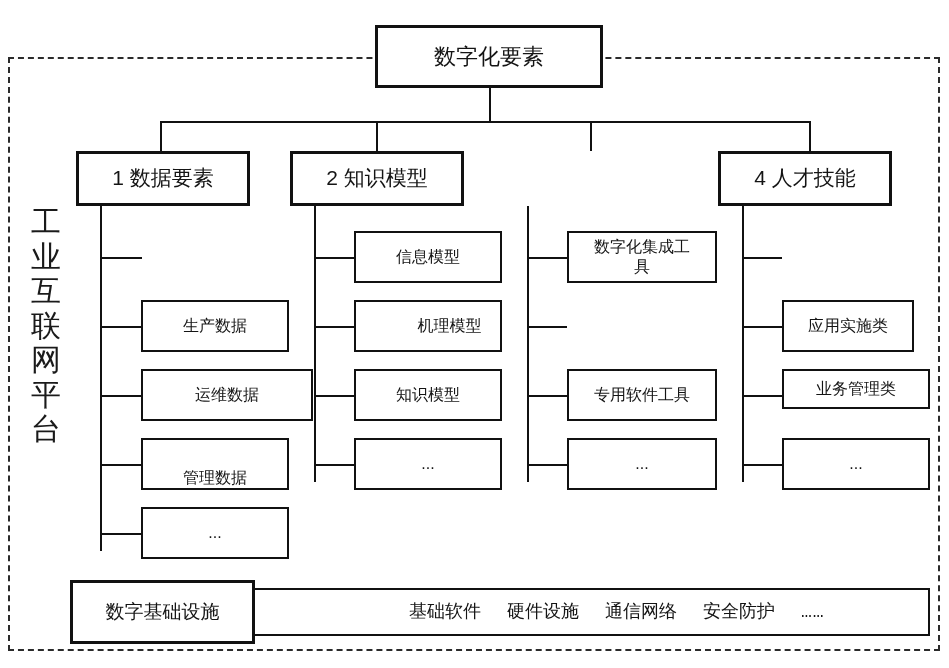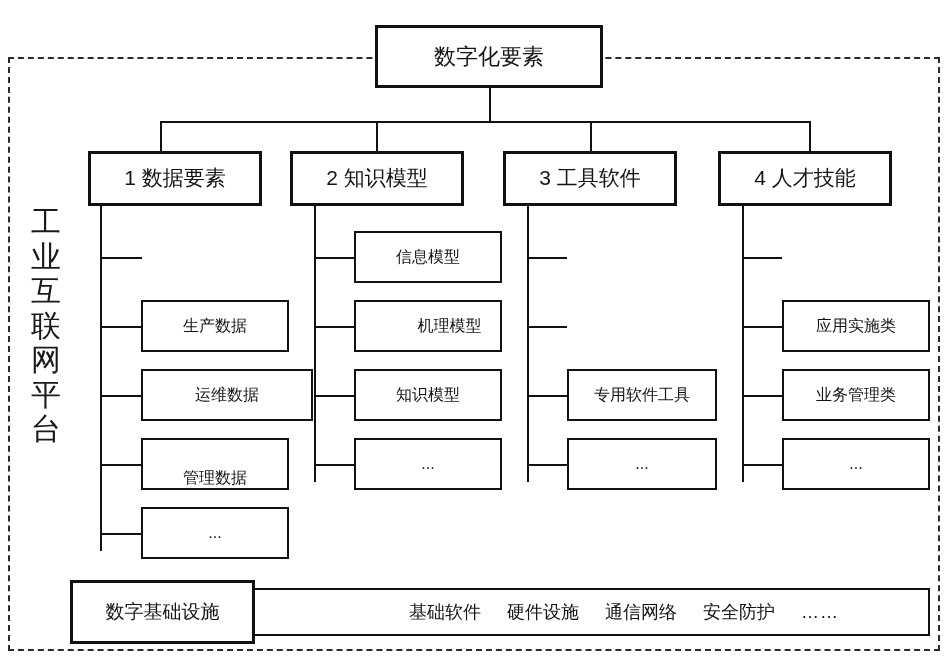--- a/index.html
+++ b/index.html
@@ -81,20 +81,21 @@
   .box.infra-label {
     font-size: 19px;
     border-width: 3px;
     z-index: 5;
   }
   .box.infra-bar {
     font-size: 18px;
     border-width: 2px;
     justify-content: flex-start;
     z-index: 4;
+    font-family: Liberation Mono, monospace;
   }
   .infra-items {
     display: flex;
     gap: 26px;
     margin-left: 164px;
     white-space: nowrap;
   }
   .infra-items .dots { letter-spacing: 1px; }
 
   
@@ -152,29 +153,26 @@
   <div class="line v" style="left:742px; top:206px; height:276px;"></div>
   <div class="line h" style="left:742px; top:257px; width:40px;"></div>
   <div class="line h" style="left:742px; top:326px; width:40px;"></div>
   <div class="line h" style="left:742px; top:395px; width:40px;"></div>
   <div class="line h" style="left:742px; top:464px; width:40px;"></div>
 
   <div class="box root" style="left:375px; top:25px; width:228px; height:63px;">
     <span>数字化要素</span>
   </div>
 
-  <div class="box cat" style="left:76px; top:151px; width:174px; height:55px;margin-left:12px;">
+  <div class="box cat" style="left:76px; top:151px; width:174px; height:55px;">
     <span>1 数据要素</span>
   </div>
   <div class="box cat" style="left:290px; top:151px; width:174px; height:55px;">
     <span>2 知识模型</span>
   </div>
-  <div class="box cat" style="left:503px; top:151px; width:174px; height:55px;">
-    <span>3 工具软件</span>
-  </div>
   <div class="box cat" style="left:718px; top:151px; width:174px; height:55px;">
     <span>4 人才技能</span>
   </div>
 
   <div class="box leaf" style="left:141px; top:300px; width:148px; height:52px;">
     <span>生产数据</span>
   </div>
   <div class="box leaf" style="left:141px; top:369px; width:172px; height:52px;">
     <span>运维数据</span>
   </div>
@@ -191,31 +189,34 @@
   <div class="box leaf" style="left:354px; top:300px; width:148px; height:52px;padding-left:43px;">
     <span>机理模型</span>
   </div>
   <div class="box leaf" style="left:354px; top:369px; width:148px; height:52px;">
     <span>知识模型</span>
   </div>
   <div class="box leaf" style="left:354px; top:438px; width:148px; height:52px;">
     <span>...</span>
   </div>
 
+  <div class="box leaf" style="left:567px; top:231px; width:150px; height:52px;">
+    <span style="max-width:108px;">数字化集成工具</span>
+  </div>
   <div class="box leaf" style="left:567px; top:369px; width:150px; height:52px;">
     <span>专用软件工具</span>
   </div>
   <div class="box leaf" style="left:567px; top:438px; width:150px; height:52px;">
     <span>...</span>
   </div>
 
-  <div class="box leaf" style="left:782px; top:300px; width:148px; height:52px;">
+  <div class="box leaf" style="left:782px; top:300px; width:132px; height:52px;">
     <span>应用实施类</span>
   </div>
-  <div class="box leaf" style="left:782px; top:369px; width:148px; height:52px;">
+  <div class="box leaf" style="left:782px; top:369px; width:148px; height:40px;">
     <span>业务管理类</span>
   </div>
   <div class="box leaf" style="left:782px; top:438px; width:148px; height:52px;">
     <span>...</span>
   </div>
 
   <div class="box infra-bar" style="left:243px; top:588px; width:687px; height:48px;">
     <div class="infra-items">
       <span>基础软件</span>
       <span>硬件设施</span>

